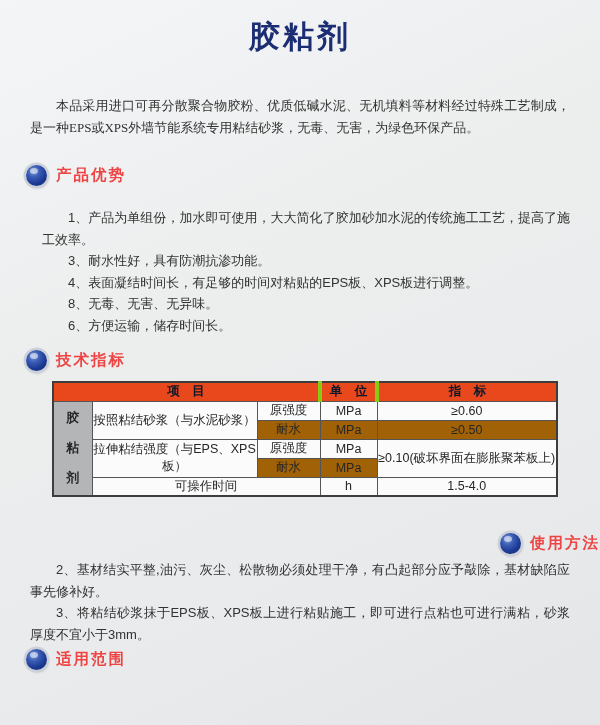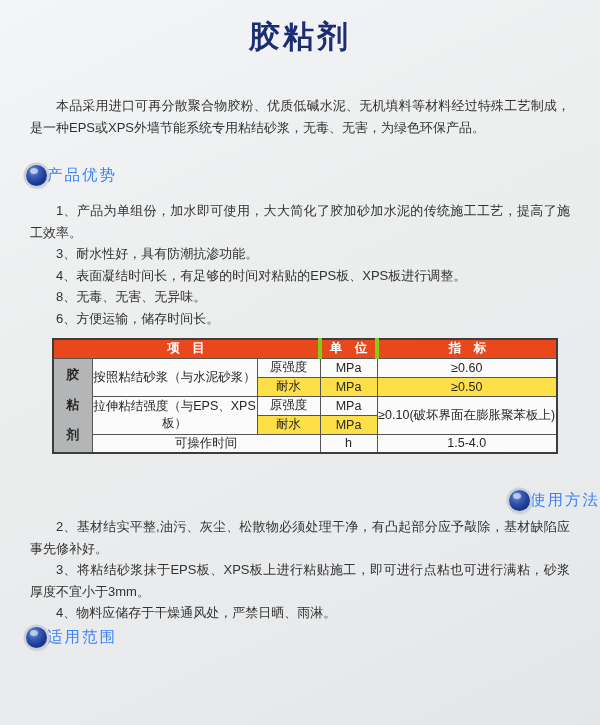--- a/index.html
+++ b/index.html
@@ -24,21 +24,21 @@
 
   
   .body-text {
     margin: 0 30px;
     font-size: 13px;
     line-height: 21.5px;
     color: #323232;
     text-indent: 2em;
     text-align: justify;
   }
-  .intro { margin-top: 37px; }
+  .intro { margin-top: 37px; font-family: Liberation Serif, serif; }
 
   
   .sec-head {
     display: flex;
     align-items: center;
     margin-left: 26px;
     height: 24px;
   }
   .ball {
     display: inline-block;
@@ -51,32 +51,33 @@
   }
   .ball::after {
     content: "";
     position: absolute;
     left: 4px; top: 3px;
     width: 8px; height: 6px;
     border-radius: 50%;
     background: rgba(255,255,255,0.55);
   }
   .sec-title {
+    margin-left: 9px;
     font-size: 15.5px;
-    font-weight: normal;
+    font-weight: bold;
     letter-spacing: 2px;
-    color: #3b82f6;
+    color: #ef4444;
   }
   .sec-adv   { margin-top: 25px; }
   .sec-spec  { margin-top: 12px; }
   .sec-usage { margin-top: 34px; justify-content: flex-end; }
   .sec-scope { margin-top: 2px; }
 
   
-  .adv-list { margin-top: 13px; }
+  .adv-list { margin-top: 20px; padding-left: 12px; }
   .usage-list { margin-top: 4px; }
 
   
   table.spec {
     margin: 9px 0 0 52px;
     width: 504px;
     border-collapse: collapse;
     background: #fbfbfb;
     border: 2px solid #3d3d3d;
     table-layout: fixed;
@@ -90,28 +91,28 @@
     border: 1px solid #555;
     font-size: 12.5px;
     text-align: center;
     vertical-align: middle;
     padding: 0;
     color: #262626;
   }
   table.spec th {
     height: 19px;
     background: #e8481c;
-    color: #ffffff;
+    color: #0f172a;
     font-weight: bold;
     border: 1px solid #e8481c;
     border-bottom: 1px solid #555;
   }
   table.spec th + th { border-left: 4px solid #84cc16; }
   table.spec td { height: 19px; }
-  td.gray { background: #fde047; }
+  td.gray { background: #a16207; }
   td.group-cell { background: #b4b5b7; font-weight: bold; }
   td.group-cell span {
     display: inline-block;
     width: 14px;
     word-break: break-all;
     line-height: 30px;
     font-size: 13px;
   }
   td.value-wrap { line-height: 16.5px; padding: 2px 34px; }
   td.row-last { height: 21px; }
@@ -130,20 +131,24 @@
     <span class="sec-title">产品优势</span>
   </div>
   <div class="adv-list">
     <p class="body-text">1、产品为单组份，加水即可使用，大大简化了胶加砂加水泥的传统施工工艺，提高了施工效率。</p>
     <p class="body-text">3、耐水性好，具有防潮抗渗功能。</p>
     <p class="body-text">4、表面凝结时间长，有足够的时间对粘贴的EPS板、XPS板进行调整。</p>
     <p class="body-text">8、无毒、无害、无异味。</p>
     <p class="body-text">6、方便运输，储存时间长。</p>
   </div>
 
+  <div class="sec-head sec-spec">
+    <span class="ball"></span>
+    <span class="sec-title">技术指标</span>
+  </div>
 
   <table class="spec">
     <colgroup>
       <col class="c-group">
         <col class="c-item">
         <col class="c-cond">
         <col class="c-unit">
         <col class="c-value">
     </colgroup>
     <tbody>
@@ -182,21 +187,20 @@
   </tbody>
     </table>
 
   <div class="sec-head sec-usage">
     <span class="ball"></span>
     <span class="sec-title">使用方法</span>
   </div>
   <div class="usage-list">
     <p class="body-text">2、基材结实平整,油污、灰尘、松散物必须处理干净，有凸起部分应予敲除，基材缺陷应事先修补好。</p>
     <p class="body-text">3、将粘结砂浆抹于EPS板、XPS板上进行粘贴施工，即可进行点粘也可进行满粘，砂浆厚度不宜小于3mm。</p>
-    <p class="body-text">4、物料应储存于干燥通风处，严禁日晒、雨淋。</p>
   </div>
 
   <div class="sec-head sec-scope">
     <span class="ball"></span>
     <span class="sec-title">适用范围</span>
   </div>
 
 </div>
 
 </body></html>

